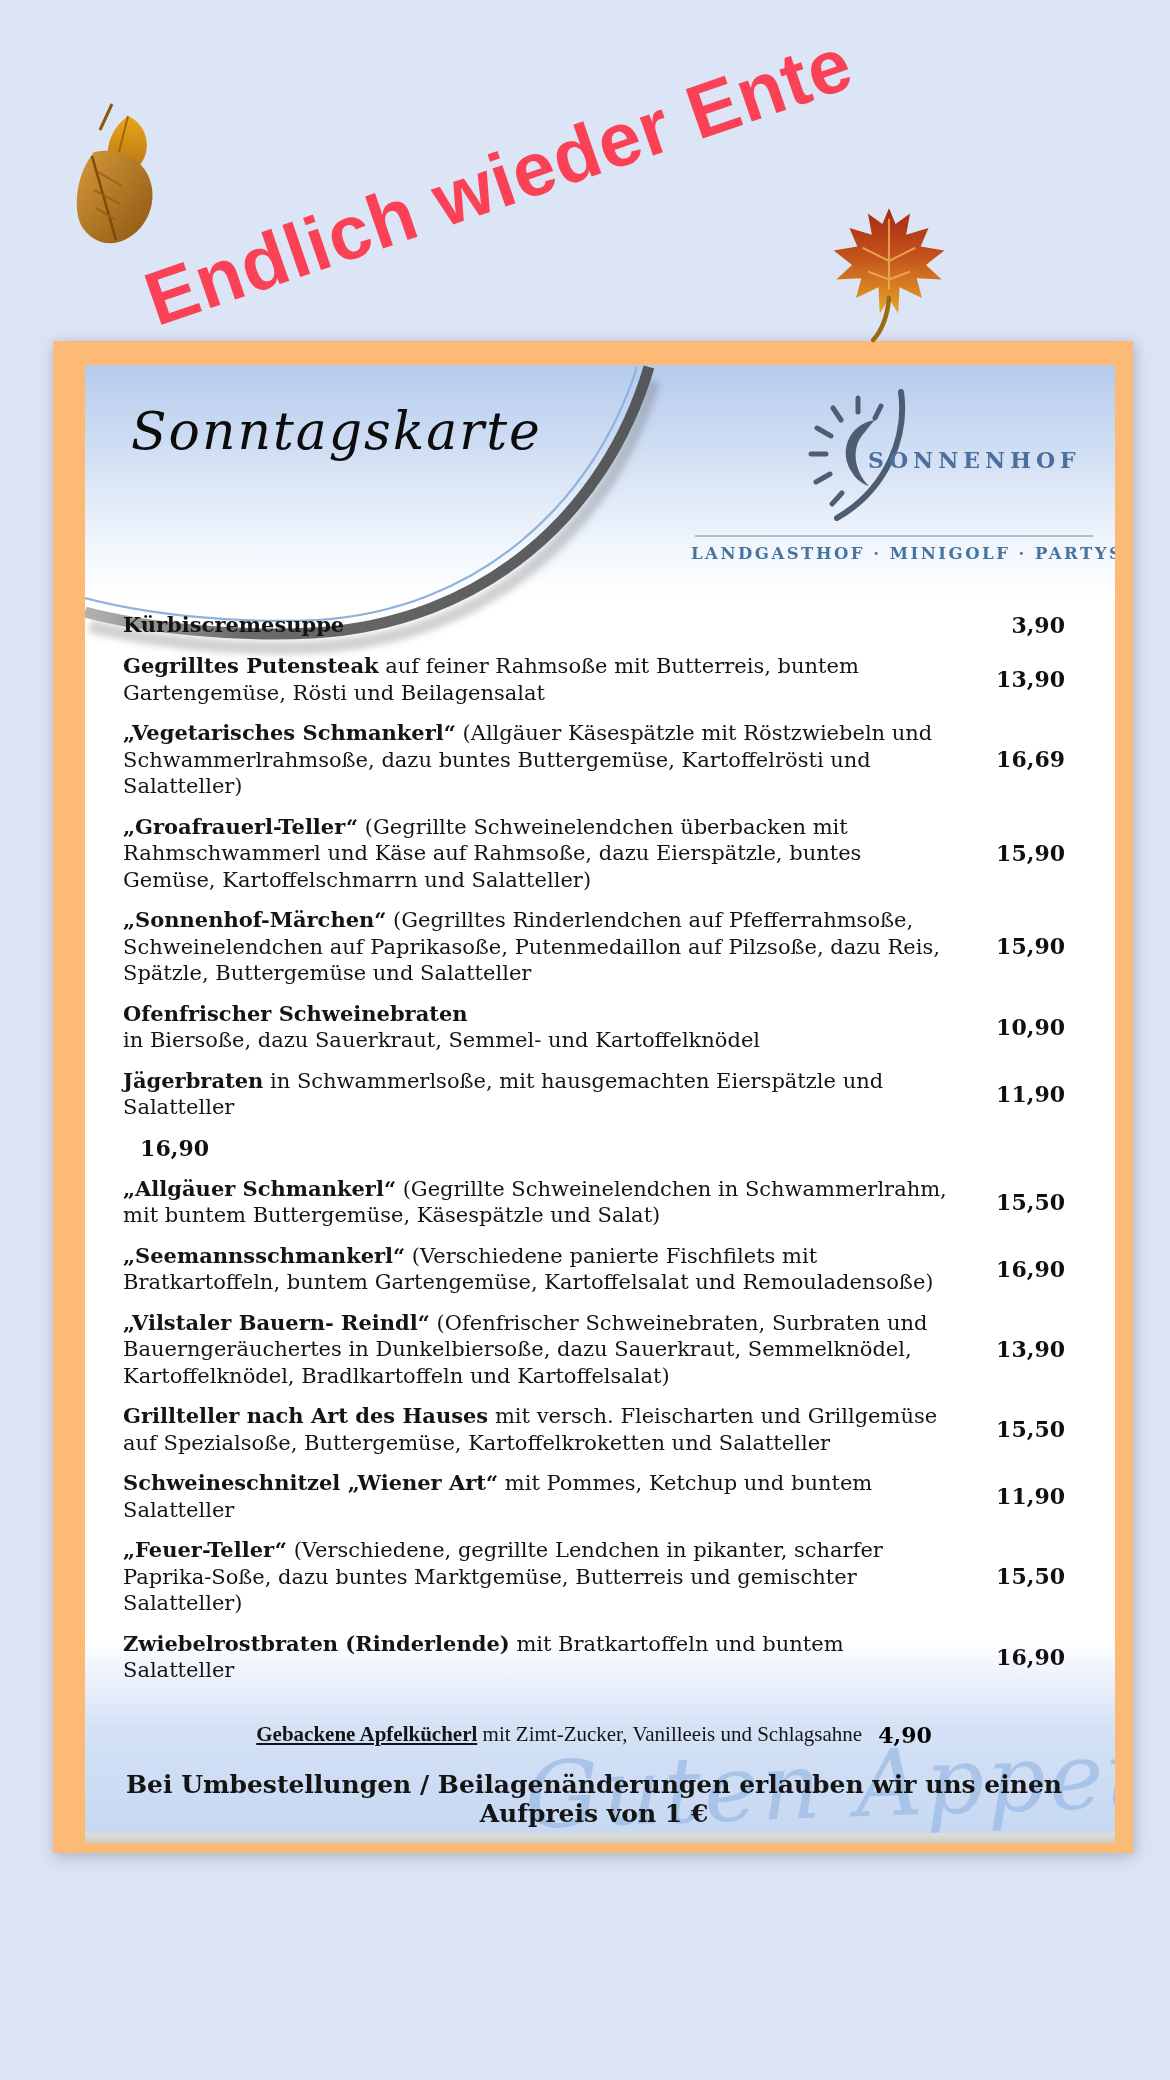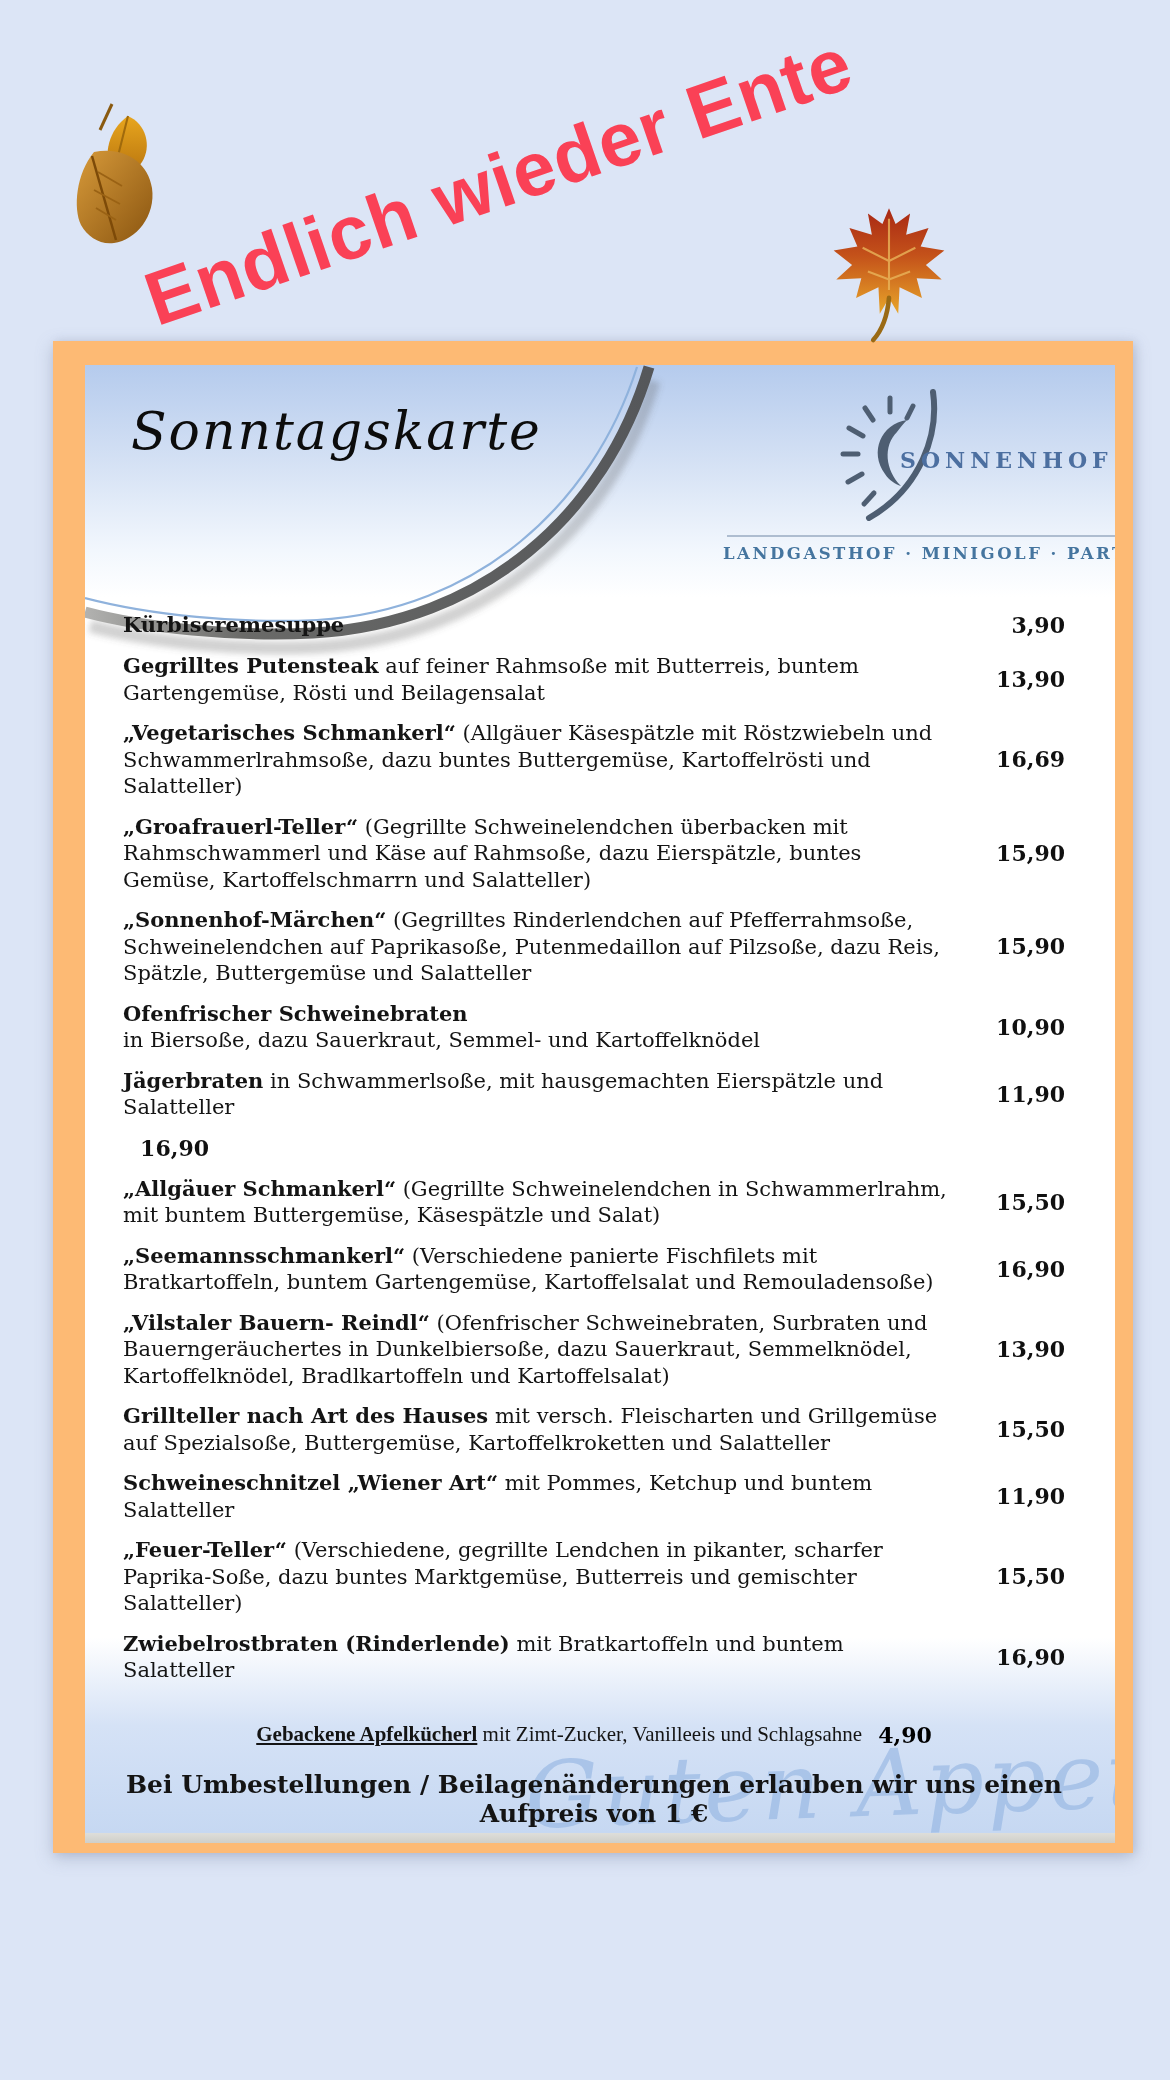--- a/index.html
+++ b/index.html
@@ -33,21 +33,21 @@
   .hdr-grad{
     position:absolute;left:0;top:0;width:1030px;height:232px;
     background:linear-gradient(180deg,#b5cbed 0%,#d3e0f4 40%,#f2f7fd 80%,#ffffff 100%);
   }
   .swoosh-svg{position:absolute;left:0;top:0;z-index:2;}
   .menu-title{
     position:absolute;left:46px;top:36px;z-index:3;
     font-style:italic;font-size:52px;letter-spacing:2px;color:#0c0c0c;
   }
   
-  .logo{position:absolute;left:632px;top:18px;width:420px;height:200px;z-index:3;}
+  .logo{position:absolute;left:600px;top:18px;width:420px;height:200px;z-index:3;}
   .logo .sun{position:absolute;left:118px;top:6px;}
   .logo .sonnenhof{
     position:absolute;left:183px;top:64px;
     font-size:22px;letter-spacing:5px;color:#4c6fa0;font-weight:bold;
   }
   .logo .lehermeier{
     position:absolute;left:52px;top:64px;
     font-style:italic;font-size:62px;color:#54565b;letter-spacing:2px;
   }
   .logo .rule{position:absolute;left:10px;top:152px;width:398px;height:2px;background:#aebdd0;}

